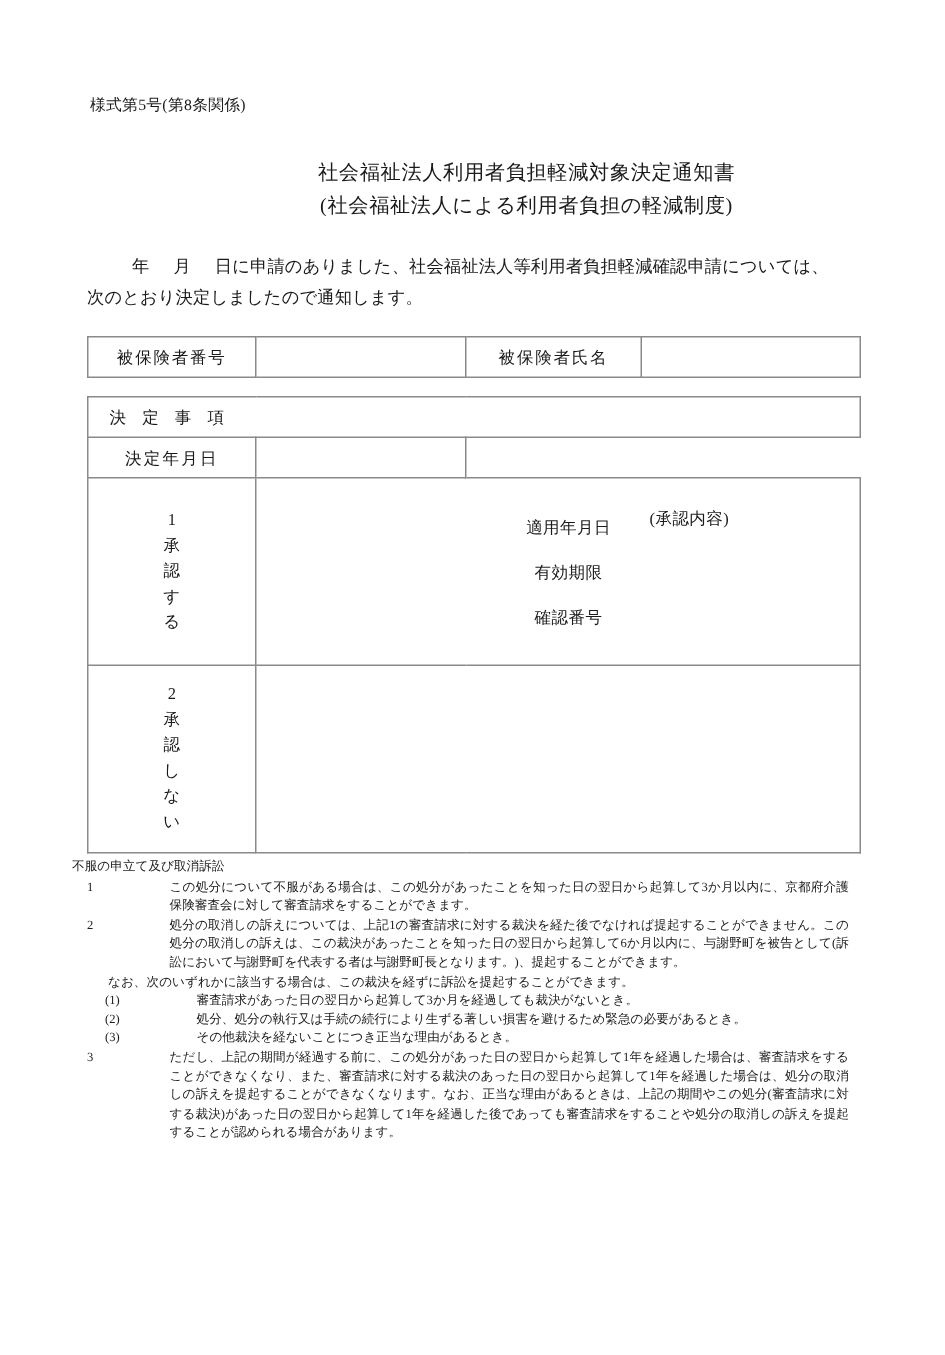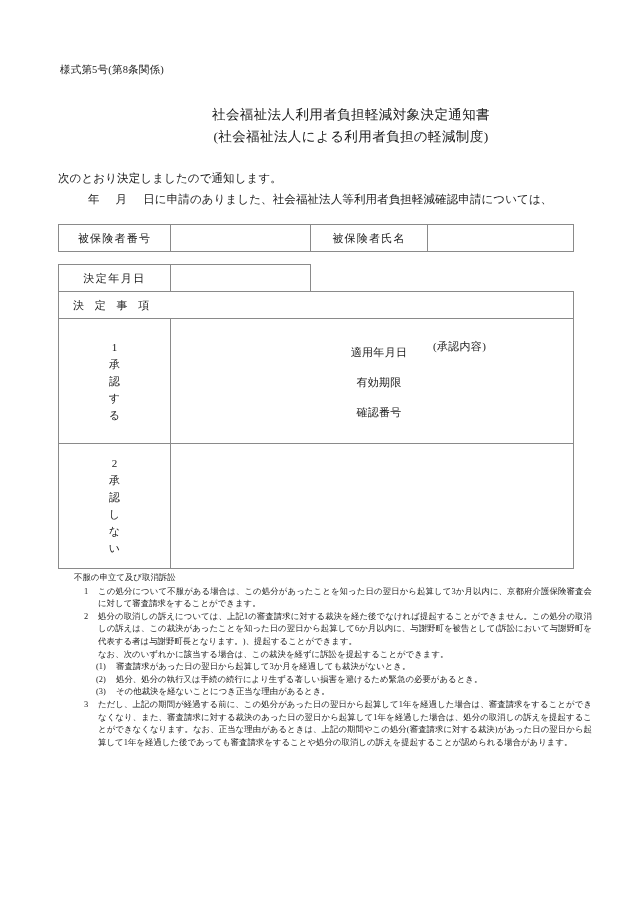--- a/index.html
+++ b/index.html
@@ -146,21 +146,21 @@
     left: 262px;
     top: 12px;
     font-size: 11px;
     line-height: 30px;
     letter-spacing: 0.3px;
   }
 
   
   .notes {
     position: absolute;
-    left: 74px;
+    left: 48px;
     top: 572px;
     width: 518px;
     font-size: 8.4px;
     line-height: 12.6px;
     letter-spacing: 0.05px;
   }
   .notes-title {
     margin-bottom: 1px;
   }
   .note-item {
@@ -170,20 +170,21 @@
   .note-num {
     width: 24px;
     flex: 0 0 24px;
     text-align: left;
     padding-left: 10px;
     box-sizing: border-box;
   }
   .note-text {
     flex: 1;
     text-align: justify;
+    margin-left: 41px;
   }
   .note-sub {
     display: flex;
     margin-left: 22px;
   }
   .note-sub .note-num {
     width: 20px;
     flex: 0 0 20px;
     padding-left: 0;
   }
@@ -197,22 +198,22 @@
 <div class="page">
 
   <div class="form-no">様式第5号(第8条関係)</div>
 
   <div class="title-block">
     <div class="title-line-1">社会福祉法人利用者負担軽減対象決定通知書</div>
     <div class="title-line-2">(社会福祉法人による利用者負担の軽減制度)</div>
   </div>
 
   <div class="body-para">
+    <div><span class="indent"></span><span>年</span><span class="sp-wide"></span><span>月</span><span class="sp-wide"></span><span>日に申請のありました、社会福祉法人等利用者負担軽減確認申請については、</span></div>
     <div>次のとおり決定しましたので通知します。</div>
-    <div><span class="indent"></span><span>年</span><span class="sp-wide"></span><span>月</span><span class="sp-wide"></span><span>日に申請のありました、社会福祉法人等利用者負担軽減確認申請については、</span></div>
   </div>
 
   <table class="tbl" id="tbl-insured">
     <colgroup>
       <col style="width:112px">
       <col style="width:140px">
       <col style="width:117px">
       <col style="width:146px">
     </colgroup>
     <tbody>
@@ -226,26 +227,26 @@
     </table>
 
   <table class="tbl" id="tbl-decision">
     <colgroup>
       <col style="width:112px">
       <col style="width:140px">
       <col style="width:263px">
     </colgroup>
     <tbody>
         <tr>
+      <td class="cell-kettei-jikou" colspan="3" style="height:26px">決 定 事 項</td>
+    </tr>
+    <tr>
       <td class="cell-kettei-label" style="height:26px">決定年月日</td>
       <td></td>
       <td class="no-box"></td>
-    </tr>
-    <tr>
-      <td class="cell-kettei-jikou" colspan="3" style="height:26px">決 定 事 項</td>
     </tr>
     <tr>
       <td class="vcol" style="height:112px">
         <div class="vstack">
           <span>1</span>
           <span>承</span>
           <span>認</span>
           <span>す</span>
           <span>る</span>
         </div>

